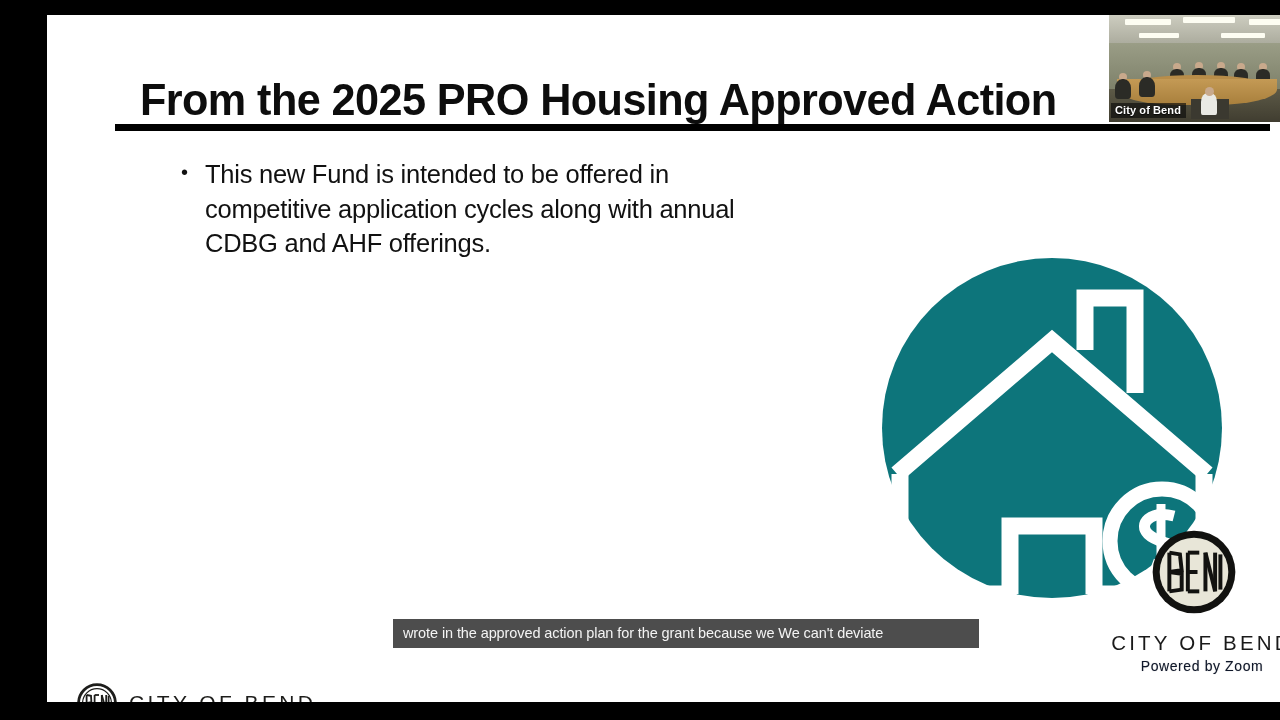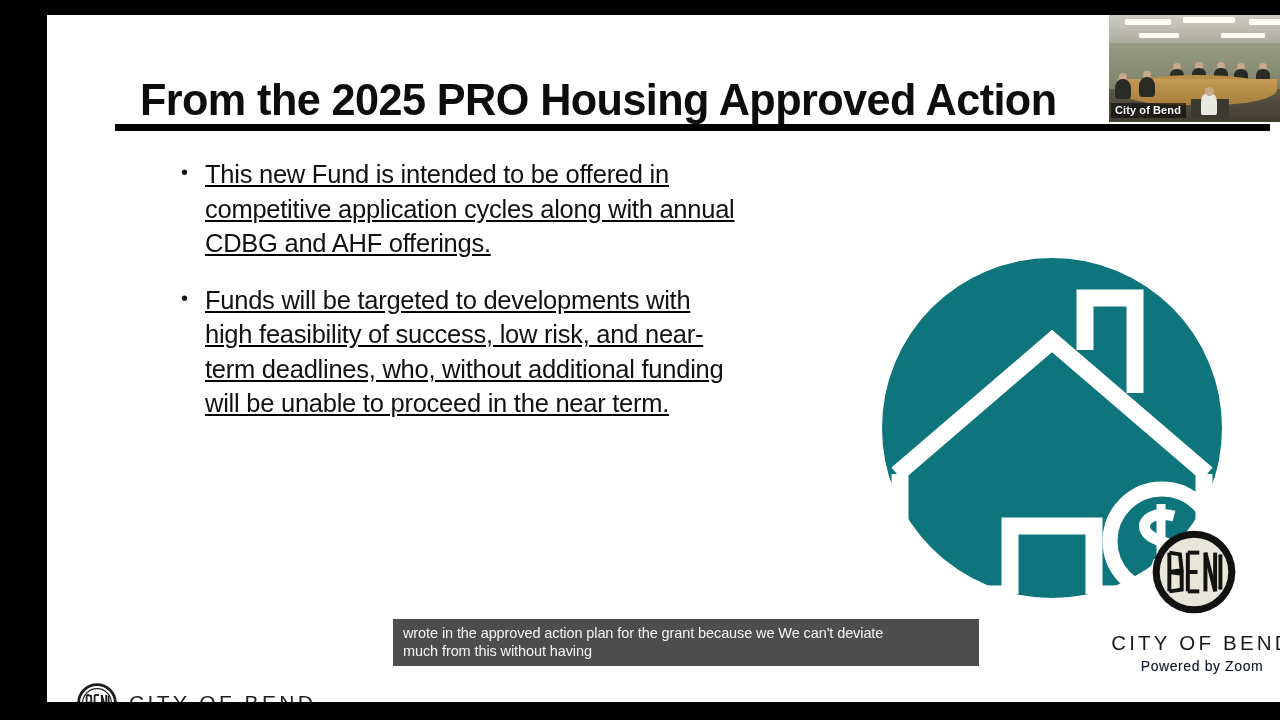--- a/index.html
+++ b/index.html
@@ -34,21 +34,21 @@
     transform:scaleX(0.96);
     transform-origin:left center;
   }
   .title-rule {
     position:absolute; left:68px; top:109px; width:1155px; height:7px;
     background:#000000;
   }
 
   
   .body {
-    position:absolute; left:130px; top:142px; width:560px;text-decoration:underline;
+    position:absolute; left:130px; top:142px; width:560px;
   }
   .bullet {
     position:relative;
     padding-left:28px;
     margin-bottom:22px;
     font-family:"Liberation Sans", sans-serif;
     font-size:25.5px;
     line-height:34.5px;
     color:#111111;
     letter-spacing:-0.25px;
@@ -172,21 +172,20 @@
 
 <div id="stage">
 
   <div class="slide">
 
     <div class="title">From the 2025 PRO Housing Approved Action</div>
     <div class="title-rule"></div>
 
     <div class="body">
       <div class="bullet">This new Fund is intended to be offered in competitive application cycles along with annual CDBG and AHF offerings.</div>
-      <div class="bullet">Funds will be targeted to developments with high feasibility of success, low risk, and near-term deadlines, who, without additional funding will be unable to proceed in the near term.</div>
     </div>
 
     <div class="graphic">
       <svg viewBox="0 0 355 355" width="355" height="355" aria-hidden="true">
         <circle cx="172" cy="170" r="170" fill="#0d757b"></circle>
 
         <g fill="none" stroke="#ffffff" stroke-width="17" stroke-linejoin="miter" stroke-miterlimit="4">
 
           <path d="M 17 118 L 172 -15 L 327 118" transform="translate(0,98)"></path>
           <path d="M 20 216 L 20 336"></path>
@@ -296,19 +295,18 @@
     <div class="wc-tablechair"></div>
     <div class="wc-clerk-body"></div>
     <div class="wc-head" style="left:96px; top:74px; width:9px; height:9px;"></div>
 
     <div class="wc-rec"></div>
     <div class="wc-label">City of Bend</div>
   </div>
 
   <div class="caption">
     <div class="line">wrote in the approved action plan for the grant because we We can't deviate</div>
-    <div class="line">much from this without having</div>
   </div>
 
   <div class="bar-top"></div>
   <div class="bar-bottom"></div>
 
 </div>
 
 </body></html>

